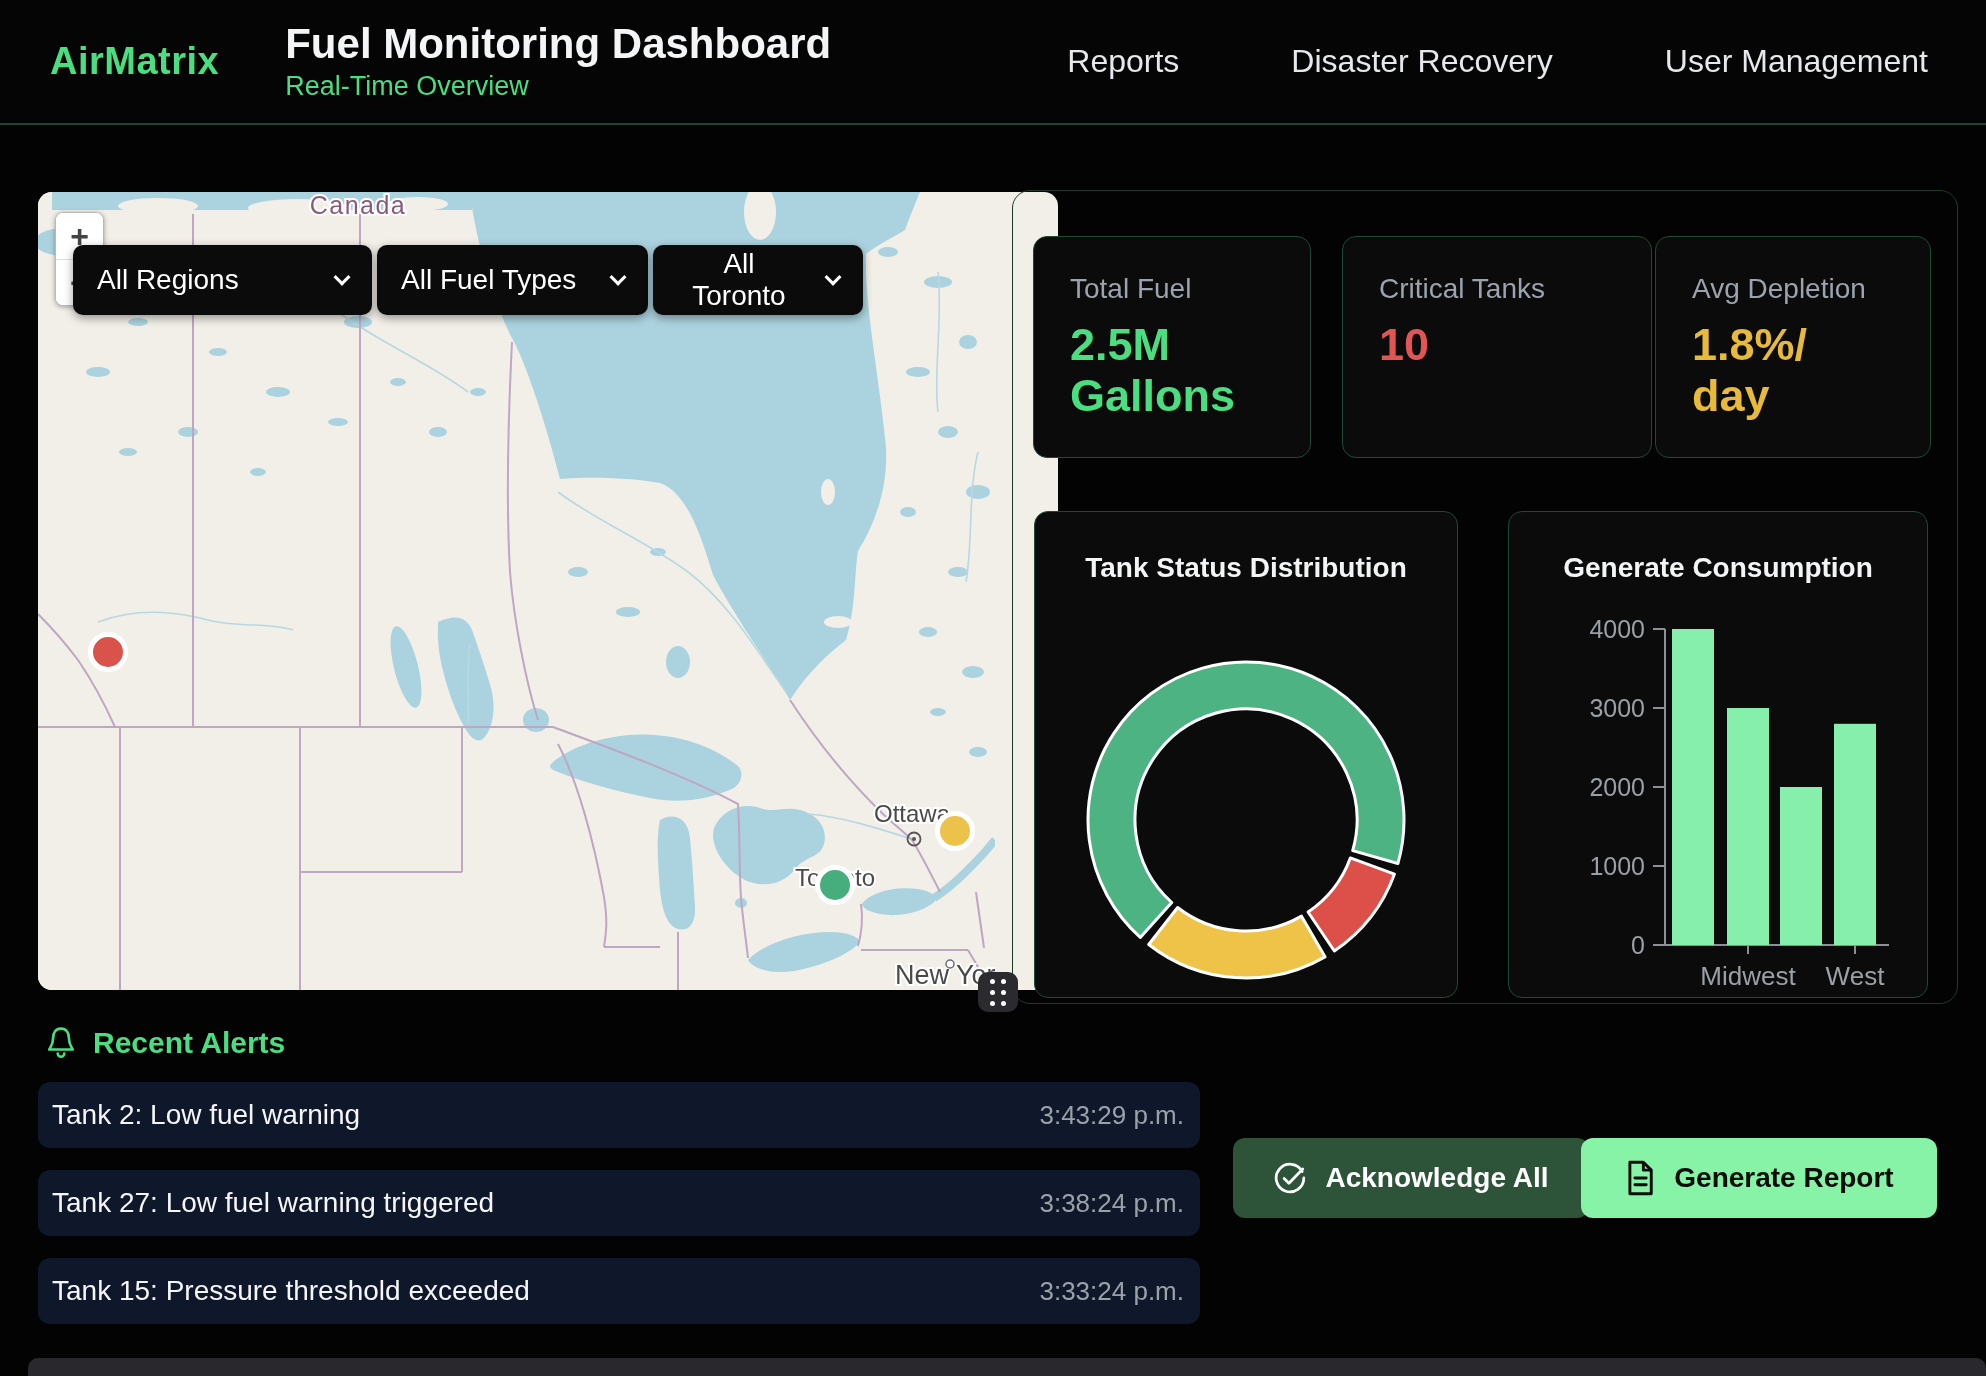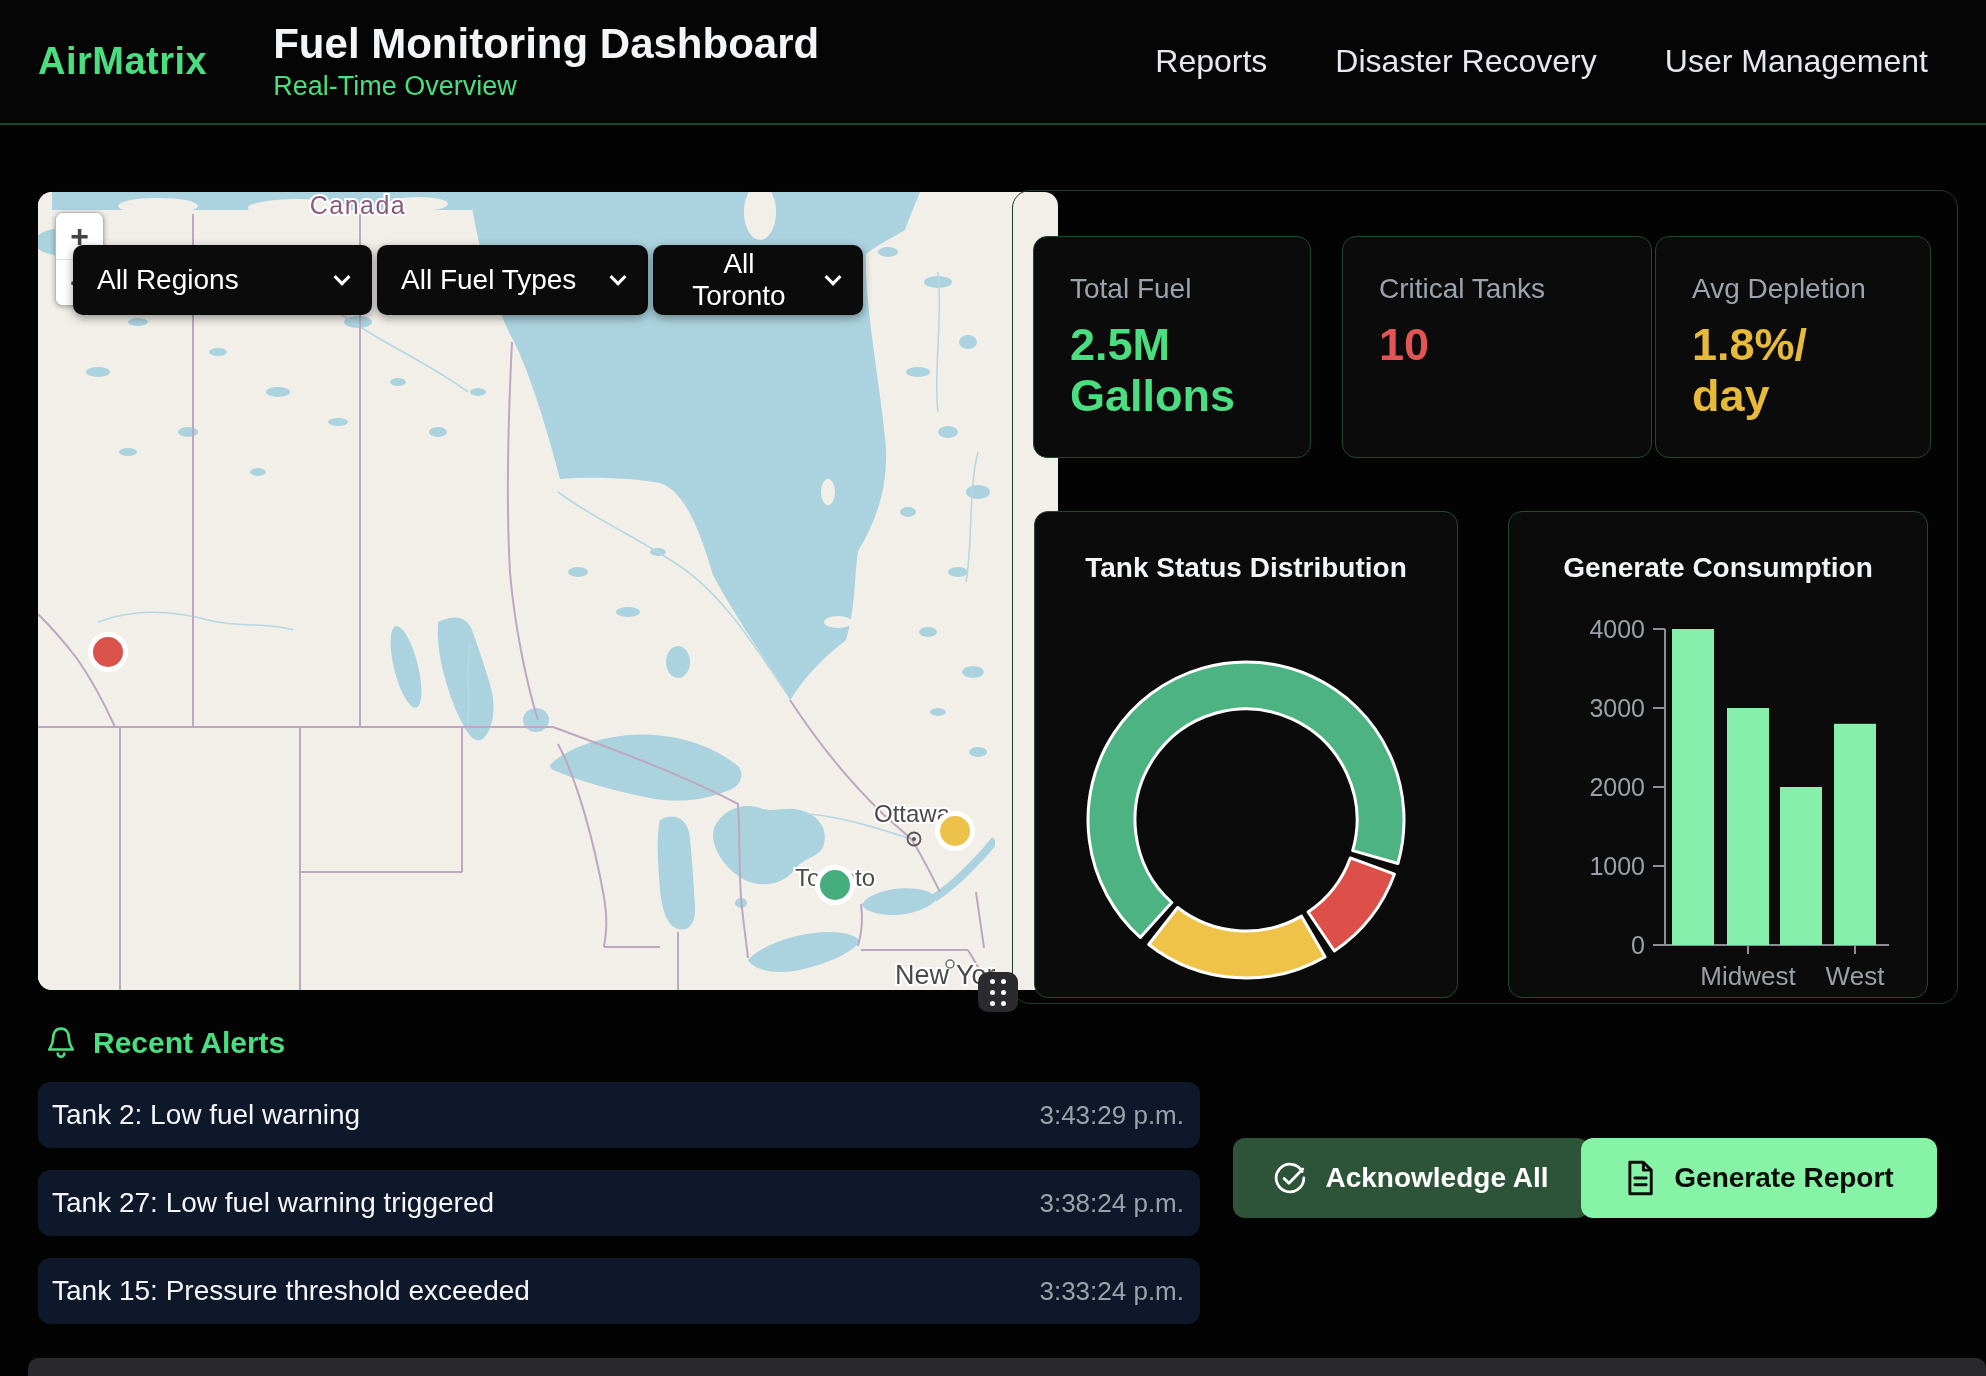--- a/index.html
+++ b/index.html
@@ -4,25 +4,25 @@
 <style>
   * { box-sizing: border-box; margin:0; padding:0; }
   html,body { margin:0; background:#000; overflow:hidden; }
   body { font-family:"Liberation Sans","DejaVu Sans",sans-serif; }
   .page { position:relative; width:1986px; height:1376px; background:#030304; overflow:hidden; }
 
   
   header { position:absolute; left:0; top:0; width:1986px; height:125px;
            background:#050505; border-bottom:2px solid #1c4631;
            display:flex; align-items:center; }
-  .logo { margin-left:38px; font-size:38px; font-weight:bold; color:#4ade80; letter-spacing:.5px; cursor:pointer; }
+  .logo { margin-left:50px; font-size:38px; font-weight:bold; color:#4ade80; letter-spacing:.5px; cursor:pointer; }
   .titleblock { margin-left:66px; }
   .title { font-size:42px; font-weight:bold; color:#f4f5f6; line-height:1.1; }
   .subtitle { margin-top:4px; font-size:27px; color:#4ade80; }
-  nav { margin-left:auto; margin-right:58px; display:flex; gap:68px; }
+  nav { margin-left:auto; margin-right:58px; display:flex; gap:112px; }
   nav .navitem { font-size:32px; color:#e6e8ec; cursor:pointer; white-space:nowrap; }
 
   
   .map { position:absolute; left:38px; top:192px; width:1020px; height:798px;
          border-radius:14px; overflow:hidden; background:#f2efe9; }
   .map svg.geo { position:absolute; inset:0; }
   .zoomctl { position:absolute; left:17px; top:20px; width:49px; background:#fff;
              border:1px solid #b9b9b9; border-radius:8px; overflow:hidden; z-index:5;
              box-shadow:0 1px 5px rgba(0,0,0,.35); }
   .zoomctl button { display:block; width:100%; height:46px; background:#fff; border:none;

